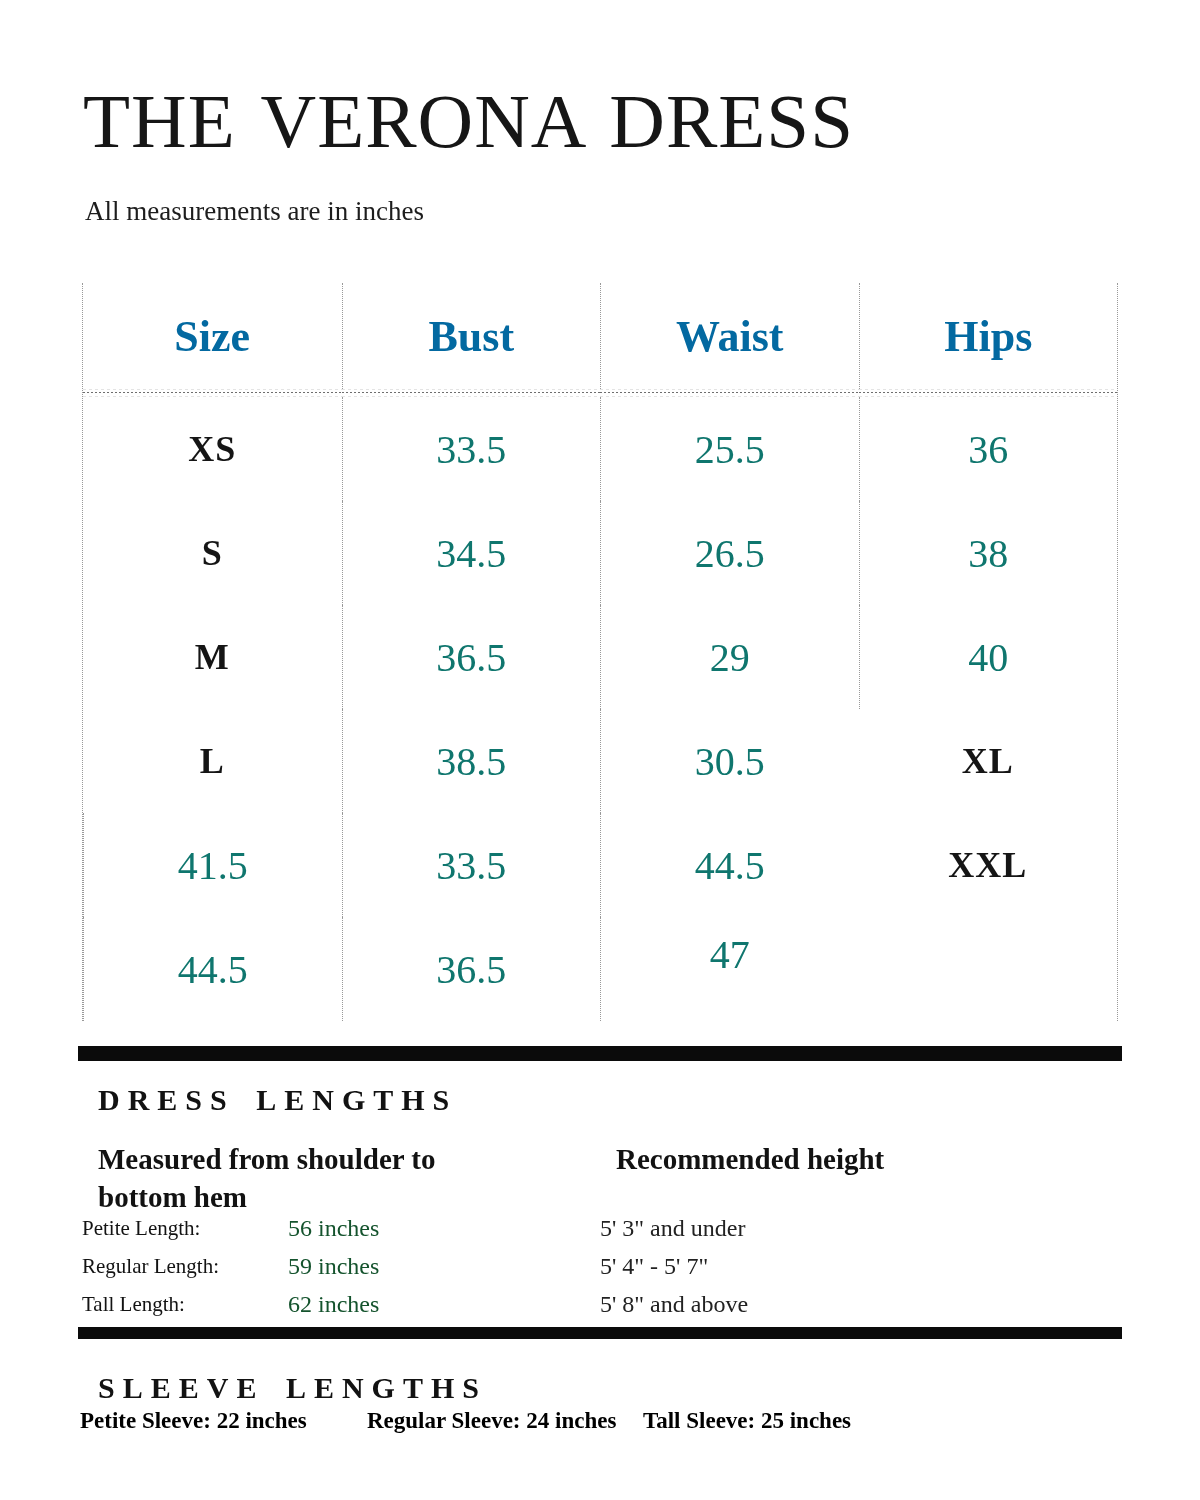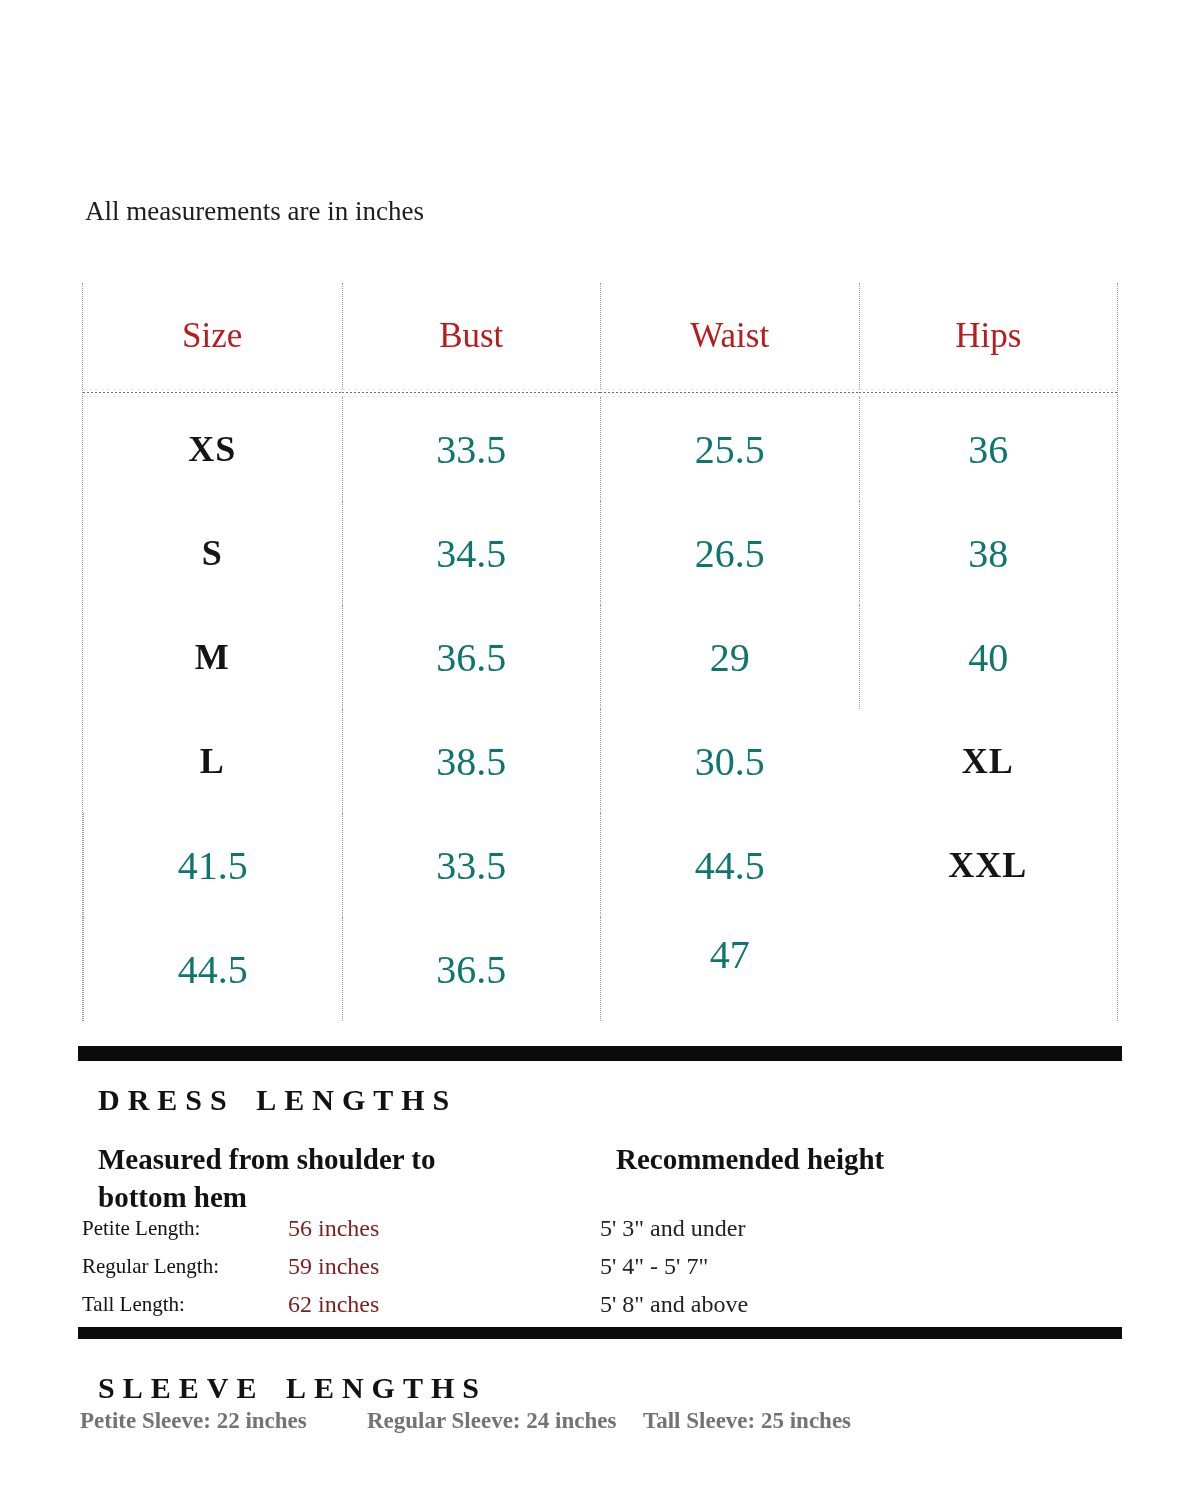--- a/index.html
+++ b/index.html
@@ -27,21 +27,21 @@
     display:grid;
     grid-template-columns:repeat(4,1fr);
     grid-template-rows:106px 8px repeat(6,104px);
     border-left:1px dotted var(--table-border,#999);
     border-right:1px dotted var(--table-border,#999);
   }
   .st-cell{
     display:flex;align-items:center;justify-content:center;
   }
   .st-cell.bl{border-left:1px dotted var(--table-border,#999);}
-  .st-header{font-weight:400;font-size:35px;color:#b91c1c;}
+  .st-header{font-weight:700;font-size:44px;color:#0369a1;}
   .st-size{font-weight:700;font-size:36px;color:#151515;letter-spacing:1px;}
   .st-num{font-size:40px;color:#0f766e;}
   .st-sep{
     height:8px;
     background:
       repeating-linear-gradient(90deg,#e4e4e4 0 3px,transparent 3px 6px) 0 0 / 100% 1px no-repeat,
       repeating-linear-gradient(90deg,#6e6e6e 0 2px,transparent 2px 4px) 0 3px / 100% 1px no-repeat,
       repeating-linear-gradient(90deg,#e4e4e4 0 3px,transparent 3px 6px) 0 7px / 100% 1px no-repeat;
   }
   .st-cell[data-rc="5-3"] .st-num-inner{position:relative;top:-15px;}
@@ -66,37 +66,38 @@
   .subhead.right{left:600px;width:520px;}
   
   .dress-rows{
     position:absolute;left:82px;top:1209px;width:1034px;
     display:grid;
     grid-template-columns:206px 312px auto;
     grid-auto-rows:38px;
     align-items:center;
   }
   .dl-label{font-weight:400;font-size:21px;color:#131313;}
-  .dl-value{font-size:24px;color:#7f1d1d;}
+  .dl-value{font-size:24px;color:#14532d;}
   .dl-height{font-size:24px;color:#222222;}
   
   .sleeve-items{position:absolute;left:0;top:1408px;width:1200px;height:36px;}
   .sleeve-item{
     position:absolute;top:0;margin:0;
-    font-size:23px;font-weight:700;color:#737373;white-space:nowrap;
+    font-size:23px;font-weight:700;color:#000000;white-space:nowrap;
   }
   .sleeve-item.i0{left:80px;}
   .sleeve-item.i1{left:367px;text-align:right;}
   .sleeve-item.i2{left:643px;}
 </style>
 </head>
 <body>
 
 <div class="page">
 
+  <h1 class="page-title">THE VERONA DRESS</h1>
   <p class="page-subtitle">All measurements are in inches</p>
 
   <div class="size-table" id="size-table">
       <div class="st-cell st-header">Size</div>
       <div class="st-cell st-header bl">Bust</div>
       <div class="st-cell st-header bl">Waist</div>
       <div class="st-cell st-header bl">Hips</div>
       <div class="st-sep"></div>
       <div class="st-sep bl"></div>
       <div class="st-sep bl"></div>

